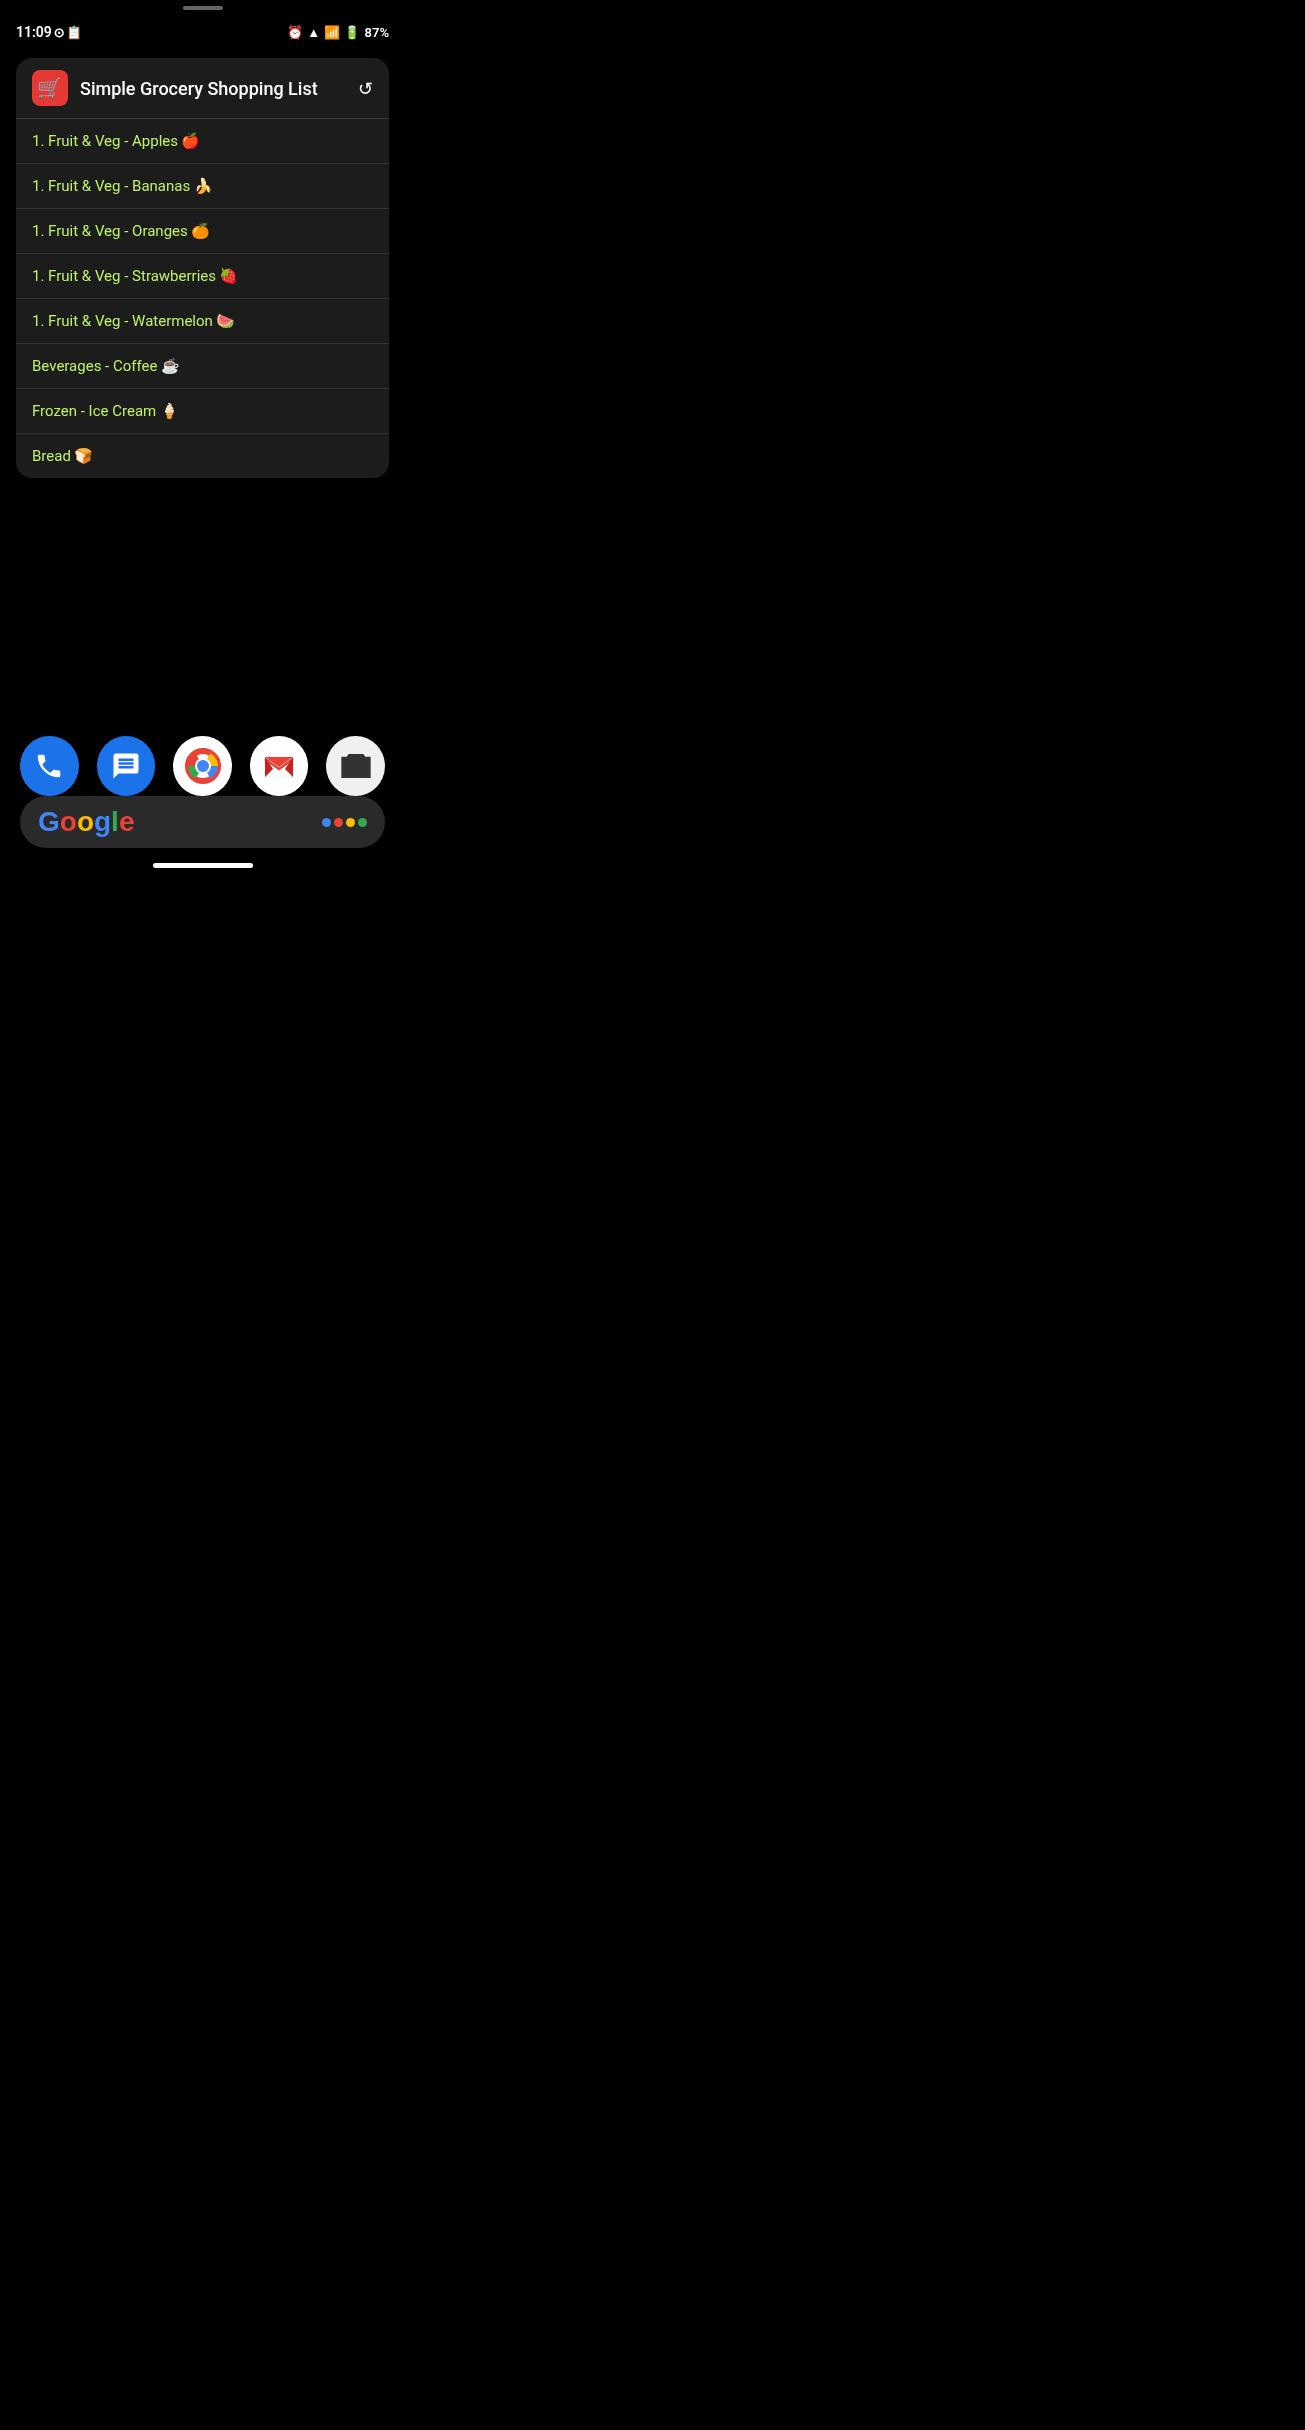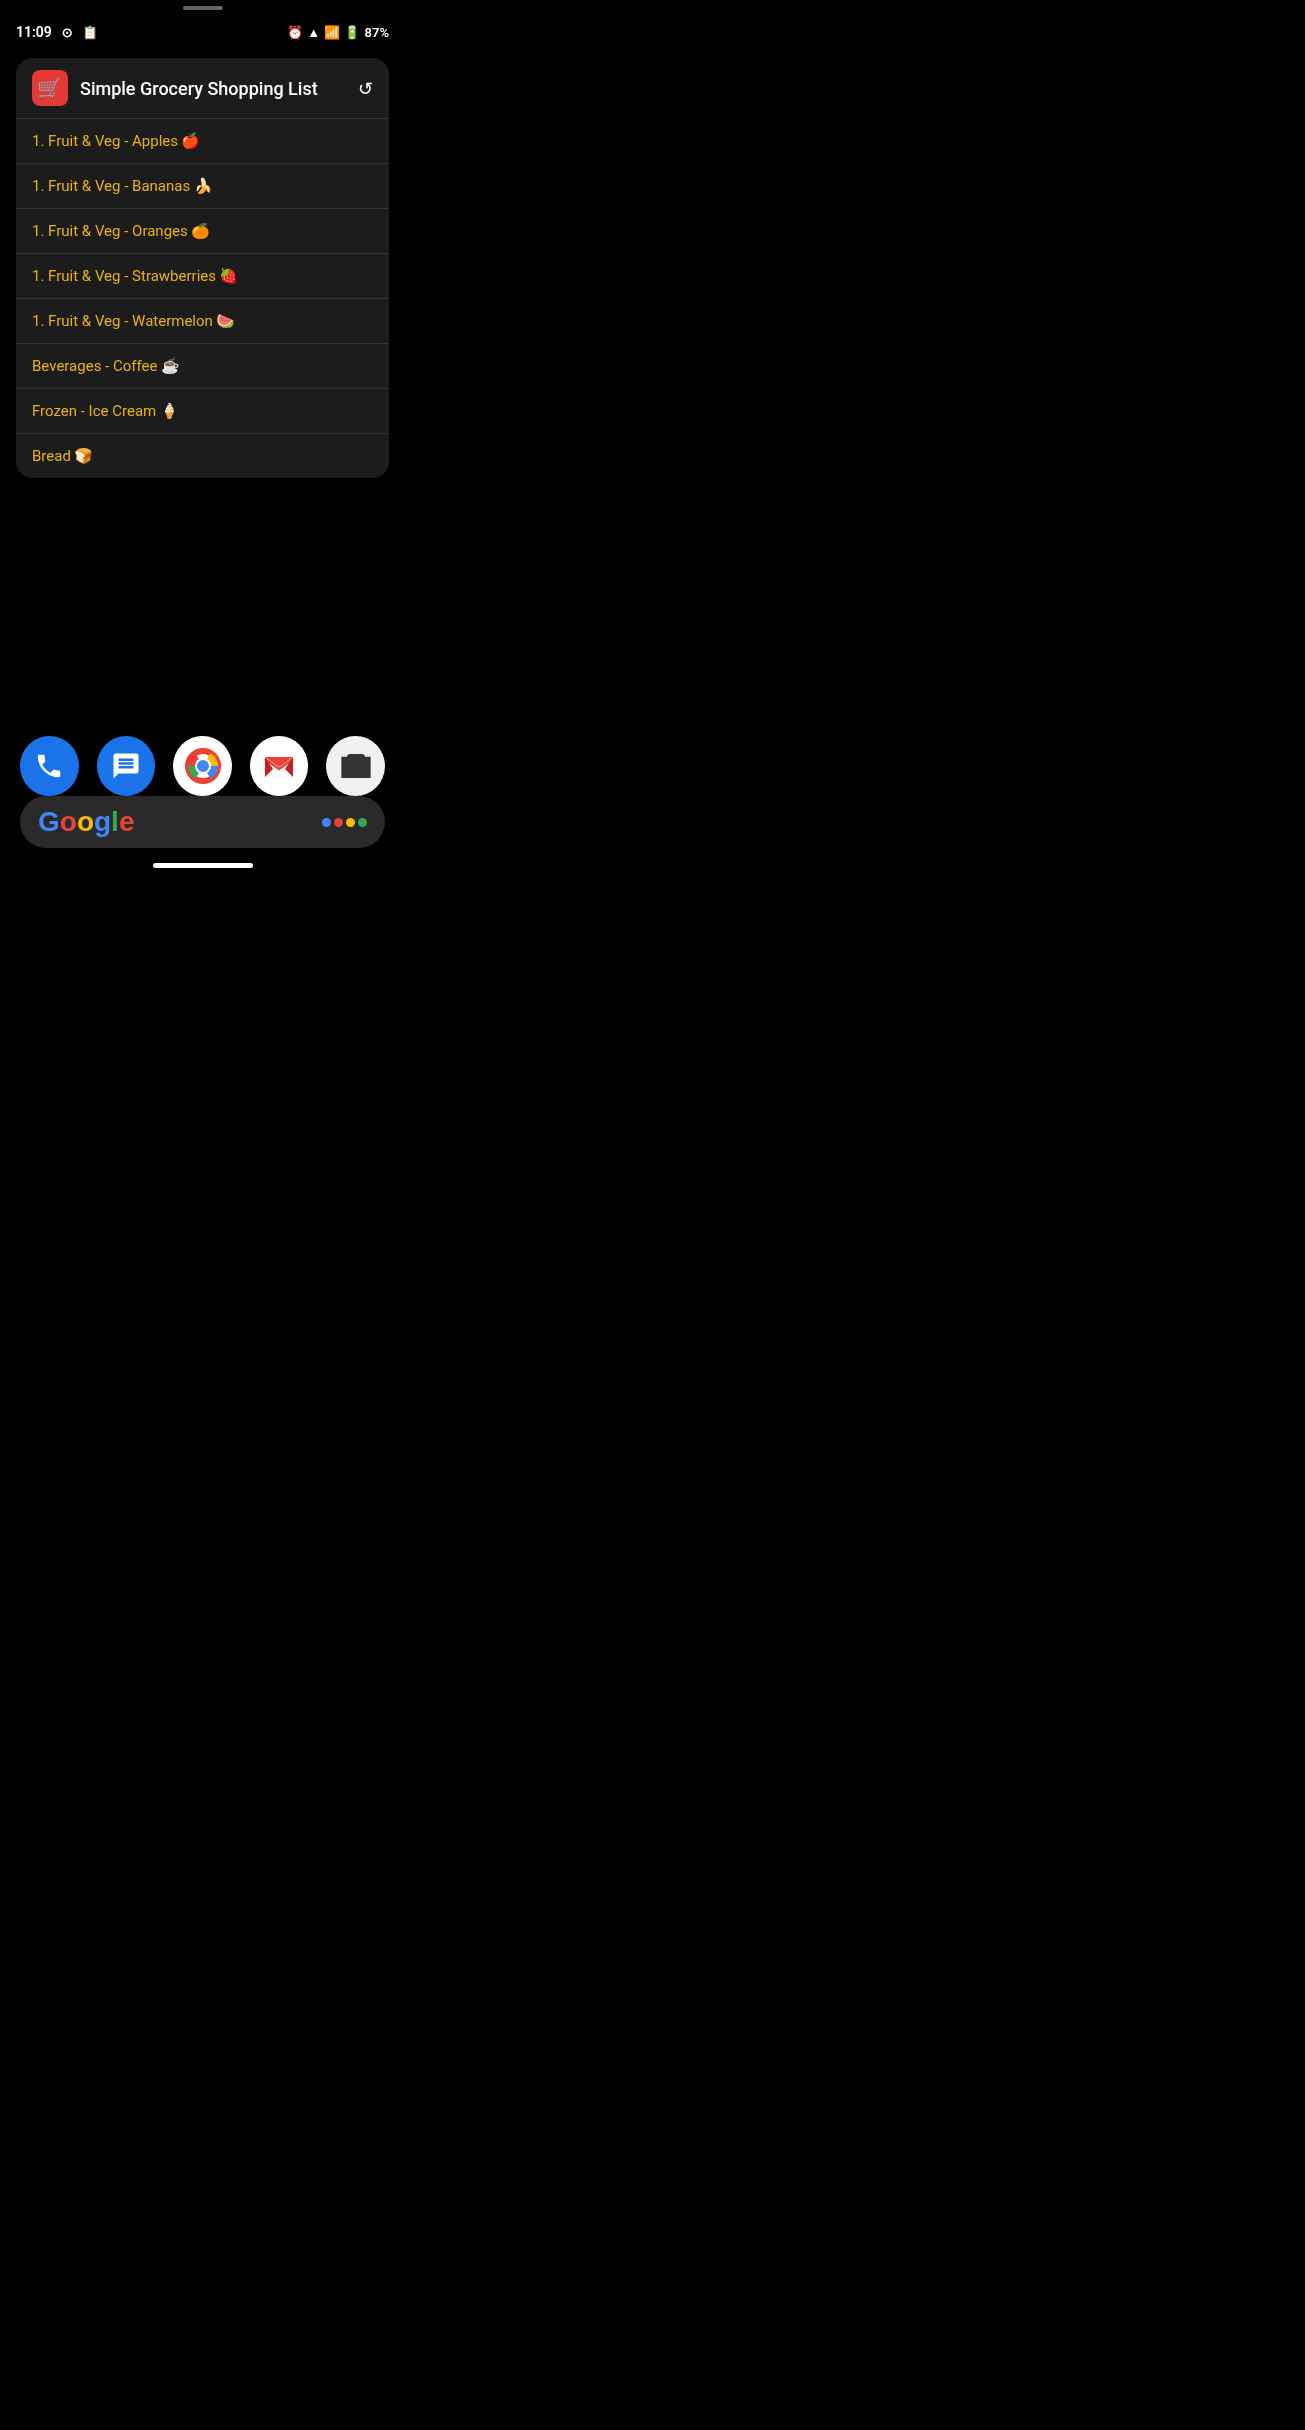--- a/index.html
+++ b/index.html
@@ -23,21 +23,21 @@
       display: flex;
       justify-content: space-between;
       align-items: center;
       padding: 8px 16px 4px 16px;
       height: 36px;
     }
 
     .status-left {
       display: flex;
       align-items: center;
-      gap: 10px;
+      gap: 2px;
       font-size: 14px;
       font-weight: 600;
     }
 
     .status-right {
       display: flex;
       align-items: center;
       gap: 4px;
       font-size: 13px;
       font-weight: 600;
@@ -87,21 +87,21 @@
     .widget-list {
       padding: 0;
     }
 
     .list-item {
       display: flex;
       align-items: flex-end;
       padding: 13px 16px;
       border-bottom: 1px solid rgba(255,255,255,0.10);
       font-size: 15px;
-      color: #eab308;
+      color: #bef264;
     }
 
     .list-item:last-child {
       border-bottom: none;
     }
 
     .list-item-text {
       flex: 1;
     }
 

